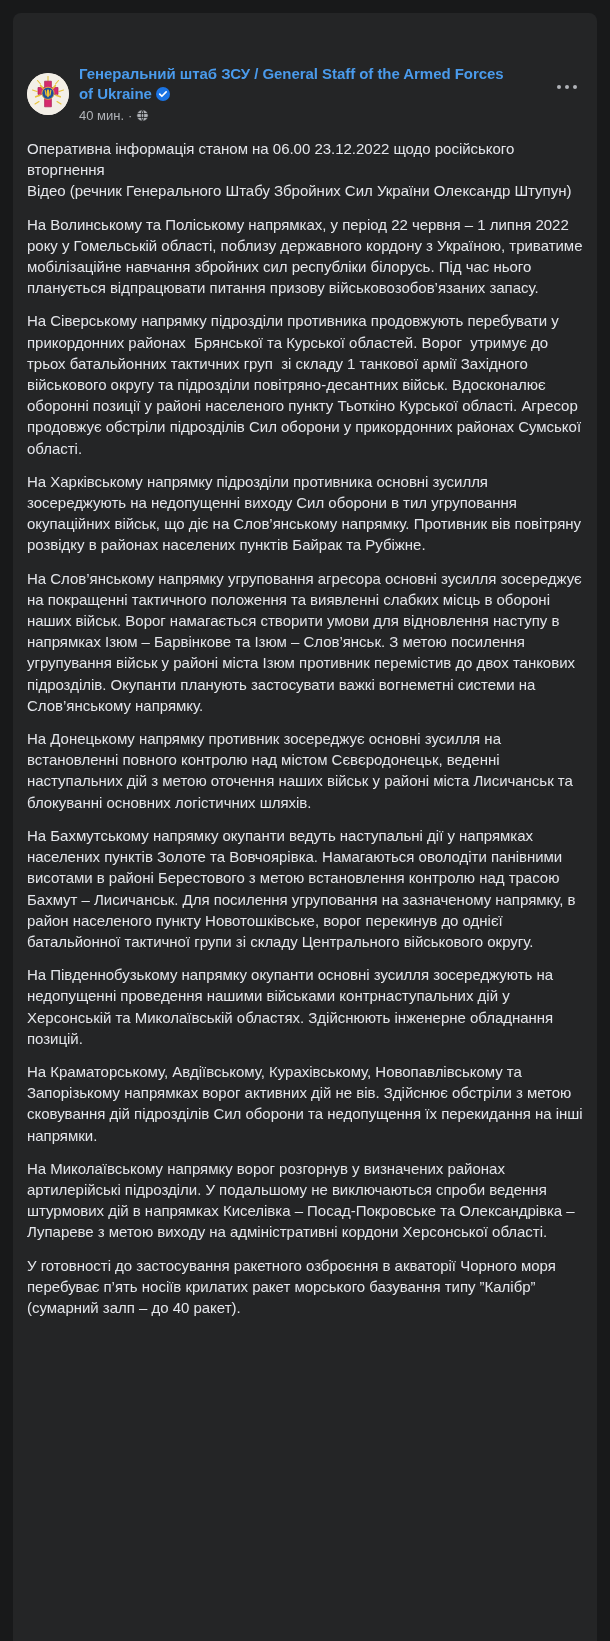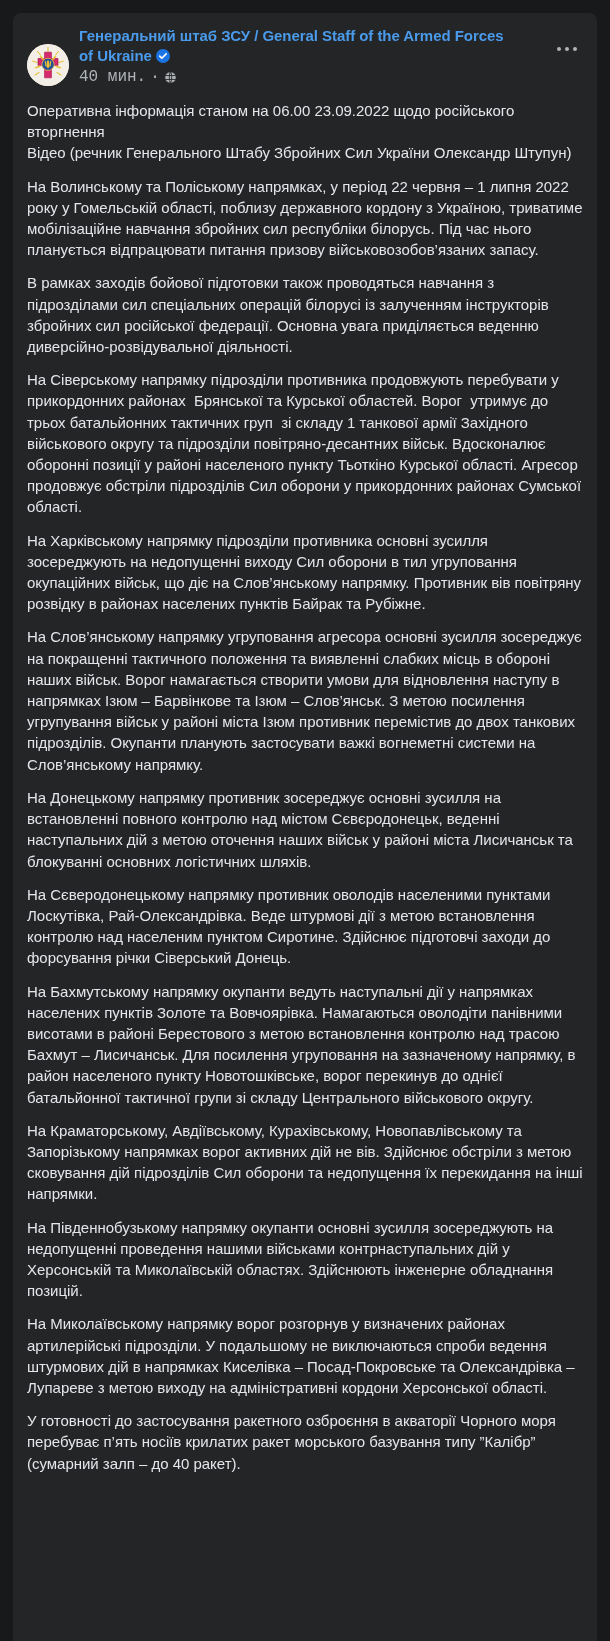--- a/index.html
+++ b/index.html
@@ -26,23 +26,24 @@
     background: #242526;
     border-radius: 8px 8px 0 0;
     padding: 12px 0 0 0;
     min-height: 1628px;
     box-sizing: border-box;
   }
 
   
   .post-header {
     display: flex;
-    align-items: flex-end;
+    align-items: center;
     padding: 0 14px 0 14px;
     position: relative;
+    margin-top: 38px;
   }
   .avatar {
     width: 42px;
     height: 42px;
     border-radius: 50%;
     flex: 0 0 42px;
     margin-right: 10px;
     background: #f1ece4;
     overflow: hidden;
     position: relative;
@@ -73,26 +74,25 @@
     display: inline-block;
     vertical-align: -2px;
     margin-left: 4px;
     width: 14px;
     height: 14px;
   }
   .verified-badge svg { display: block; }
 
   .meta-line {
     margin-top: 3px;
-    font-size: 16px;
+    font-size: 13px;
     line-height: 17px;
     color: #b0b3b8;
     display: flex;
     align-items: center;
-    font-family: Liberation Mono, monospace;
   }
   .meta-time { color: #b0b3b8; cursor: pointer; }
   .meta-dot { margin: 0 4px; color: #b0b3b8; }
   .globe-icon { display: inline-block; width: 13px; height: 13px; vertical-align: -2px; }
   .globe-icon svg { display: block; }
 
   .more-btn {
     position: absolute;
     right: 12px;
     top: 6px;
@@ -184,31 +184,29 @@
       <div class="more-btn" title="">
         <span class="dots">
             <i></i>
             <i></i>
             <i></i>
           </span>
       </div>
     </div>
 
     <div class="post-body">
-      <p class="para">Оперативна інформація станом на 06.00 23.09.2022 щодо російського вторгнення
+      <p class="para">Оперативна інформація станом на 06.00 23.12.2022 щодо російського вторгнення
 Відео (речник Генерального Штабу Збройних Сил України Олександр Штупун)</p>
       <p class="para">На Волинському та Поліському напрямках, у період 22 червня – 1 липня 2022 року у Гомельській області, поблизу державного кордону з Україною, триватиме мобілізаційне навчання збройних сил республіки білорусь. Під час нього планується відпрацювати питання призову військовозобов’язаних запасу.</p>
-      <p class="para">В рамках заходів бойової підготовки також проводяться навчання з підрозділами сил спеціальних операцій білорусі із залученням інструкторів збройних сил російської федерації. Основна увага приділяється веденню диверсійно-розвідувальної діяльності.</p>
       <p class="para">На Сіверському напрямку підрозділи противника продовжують перебувати у прикордонних районах  Брянської та Курської областей. Ворог  утримує до трьох батальйонних тактичних груп  зі складу 1 танкової армії Західного військового округу та підрозділи повітряно-десантних військ. Вдосконалює оборонні позиції у районі населеного пункту Тьоткіно Курської області. Агресор продовжує обстріли підрозділів Сил оборони у прикордонних районах Сумської області.</p>
       <p class="para">На Харківському напрямку підрозділи противника основні зусилля зосереджують на недопущенні виходу Сил оборони в тил угруповання окупаційних військ, що діє на Слов’янському напрямку. Противник вів повітряну розвідку в районах населених пунктів Байрак та Рубіжне.</p>
       <p class="para">На Слов’янському напрямку угруповання агресора основні зусилля зосереджує на покращенні тактичного положення та виявленні слабких місць в обороні наших військ. Ворог намагається створити умови для відновлення наступу в напрямках Ізюм – Барвінкове та Ізюм – Слов’янськ. З метою посилення угрупування військ у районі міста Ізюм противник перемістив до двох танкових підрозділів. Окупанти планують застосувати важкі вогнеметні системи на Слов’янському напрямку.</p>
       <p class="para">На Донецькому напрямку противник зосереджує основні зусилля на встановленні повного контролю над містом Сєвєродонецьк, веденні наступальних дій з метою оточення наших військ у районі міста Лисичанськ та блокуванні основних логістичних шляхів.</p>
-      <p class="para">На Сєверодонецькому напрямку противник оволодів населеними пунктами Лоскутівка, Рай-Олександрівка. Веде штурмові дії з метою встановлення контролю над населеним пунктом Сиротине. Здійснює підготовчі заходи до форсування річки Сіверський Донець.</p>
       <p class="para">На Бахмутському напрямку окупанти ведуть наступальні дії у напрямках населених пунктів Золоте та Вовчоярівка. Намагаються оволодіти панівними висотами в районі Берестового з метою встановлення контролю над трасою Бахмут – Лисичанськ. Для посилення угруповання на зазначеному напрямку, в район населеного пункту Новотошківське, ворог перекинув до однієї батальйонної тактичної групи зі складу Центрального військового округу.</p>
+      <p class="para">На Південнобузькому напрямку окупанти основні зусилля зосереджують на недопущенні проведення нашими військами контрнаступальних дій у Херсонській та Миколаївській областях. Здійснюють інженерне обладнання позицій.</p>
       <p class="para">На Краматорському, Авдіївському, Курахівському, Новопавлівському та Запорізькому напрямках ворог активних дій не вів. Здійснює обстріли з метою сковування дій підрозділів Сил оборони та недопущення їх перекидання на інші напрямки.</p>
-      <p class="para">На Південнобузькому напрямку окупанти основні зусилля зосереджують на недопущенні проведення нашими військами контрнаступальних дій у Херсонській та Миколаївській областях. Здійснюють інженерне обладнання позицій.</p>
       <p class="para">На Миколаївському напрямку ворог розгорнув у визначених районах артилерійські підрозділи. У подальшому не виключаються спроби ведення штурмових дій в напрямках Киселівка – Посад-Покровське та Олександрівка – Лупареве з метою виходу на адміністративні кордони Херсонської області.</p>
       <p class="para">У готовності до застосування ракетного озброєння в акваторії Чорного моря перебуває п’ять носіїв крилатих ракет морського базування типу ”Калібр” (сумарний залп – до 40 ракет).</p>
 
     </div>
 
   </div>
 </div>
 
 </body></html>

